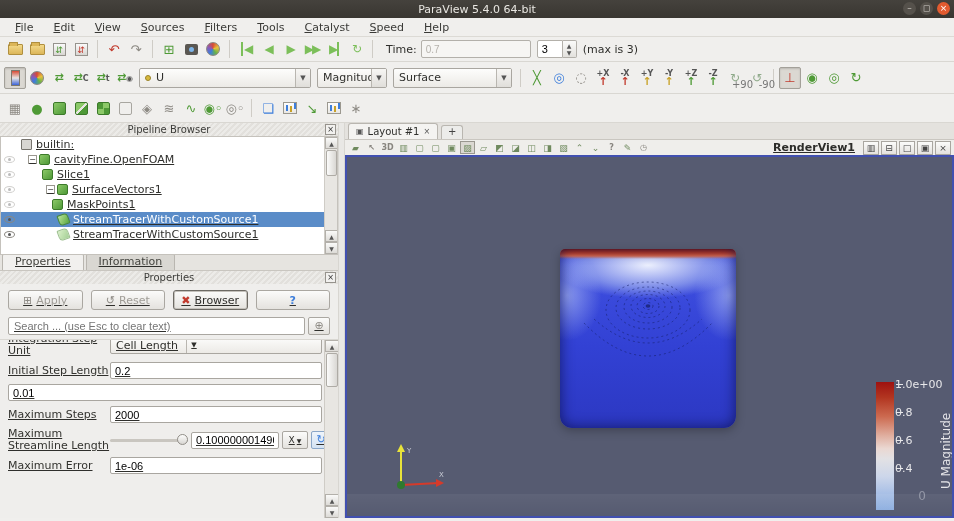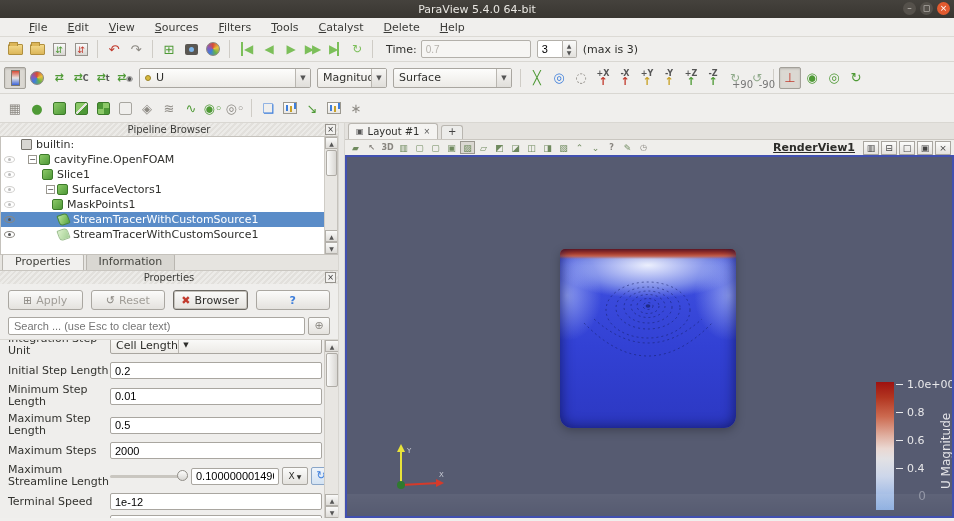--- a/index.html
+++ b/index.html
@@ -6,21 +6,21 @@
   html,body { width:954px; height:521px; overflow:hidden; }
   body { font-family:"DejaVu Sans","Liberation Sans",sans-serif; font-size:11px; background:#f0efed; color:#2f2f2c; position:relative; }
 
   
   .titlebar { height:18px; background:linear-gradient(#45423d,#393631); color:#e9e7e2; display:flex; align-items:center; justify-content:center; position:relative; font-size:11px; }
   .win-btns { position:absolute; right:4px; top:2px; display:flex; gap:4px; }
   .win-btn { width:13px; height:13px; border-radius:50%; background:#55514b; color:#cfccc6; font-size:9px; line-height:12px; text-align:center; }
   .win-btn.close { background:#e25b30; color:#fff; }
 
   
-  .menubar { height:19px; background:#f0efed; border-bottom:1px solid #dcdad5; display:flex; align-items:center; padding-left:20px; gap:2px; }
+  .menubar { height:19px; background:#f0efed; border-bottom:1px solid #dcdad5; display:flex; align-items:center; padding-left:6px; gap:2px; }
   .menu-item { padding:2px 9px; color:#3a3a37; }
   .menu-item::first-letter { text-decoration:underline; }
 
   
   .toolbar { background:#f0efed; border-bottom:1px solid #d9d7d2; display:flex; align-items:center; padding:0 4px; }
   .tb1 { height:25px; } .tb2 { height:32px; } .tb3 { height:29px; }
   .sep { width:1px; height:18px; background:#cfccc6; margin:0 5px; }
   .tb { min-width:22px; height:22px; display:flex; align-items:center; justify-content:center; border:1px solid transparent; border-radius:2px; font-size:13px; }
   .tb.pressed { background:#dbd8d2; border:1px solid #a3a099; box-shadow:inset 0 1px 2px rgba(0,0,0,.15); }
   .folder { width:15px; height:11px; background:linear-gradient(#f3d98a,#dcb659); border:1px solid #b08f3e; border-radius:1px; position:relative; }
@@ -56,21 +56,21 @@
   .max-note { margin-left:6px; }
 
   
   .combo { height:20px; background:linear-gradient(#fdfdfc,#eceae6); border:1px solid #a9a6a0; border-radius:2px; display:flex; align-items:center; padding-left:5px; margin:0 3px; }
   .combo .txt { flex:1; overflow:hidden; white-space:nowrap; }
   .combo .drop { width:15px; height:100%; border-left:1px solid #b9b6b0; display:flex; align-items:center; justify-content:center; font-size:7px; color:#555; background:linear-gradient(#f7f6f4,#e0deda); }
   .dot { width:6px; height:6px; border-radius:50%; background:#d8b93c; border:1px solid #9a832a; margin-right:5px; }
 
   
   .main { display:flex; height:395px; }
-  .left { width:338px; display:flex; flex-direction:column; background:#efeeec; }
+  .left { width:338px; display:flex; flex-direction:column; background:#efeeec;text-decoration:underline; }
   .splitter { width:7px; background:#e9e8e5; border-left:1px solid #d8d6d1; border-right:1px solid #d8d6d1; }
   .right { flex:1; display:flex; flex-direction:column; }
 
   .dock-header { height:13px; background:repeating-linear-gradient(135deg,#ecebe8 0 2px,#e2e0dc 2px 4px); display:flex; align-items:center; font-size:10px; position:relative; }
   .dock-header .cap { position:absolute; left:0; right:0; text-align:center; color:#3c3c39; }
   .dock-close { position:absolute; right:2px; top:1px; width:11px; height:11px; border:1px solid #96938d; background:#f2f1ef; font-size:8px; line-height:9px; text-align:center; color:#333; }
 
   
   .tree { height:119px; background:#fff; border:1px solid #c5c2bc; position:relative; overflow:hidden; }
   .tree-row { height:15px; display:flex; align-items:center; position:relative; padding-right:14px; }
@@ -102,21 +102,21 @@
   .search-row { display:flex; padding:3px 8px 4px; gap:3px; }
   .search-row input { flex:1; height:18px; border:1px solid #aaa7a1; border-radius:2px; padding:0 5px; font-size:11px; background:#fff; }
   .gear-btn { width:22px; height:18px; border:1px solid #aaa7a1; border-radius:2px; background:linear-gradient(#fbfbfa,#e4e2de); color:#8d8a84; font-size:11px; text-align:center; line-height:16px; }
 
   
   .fields { position:relative; flex:1; overflow:hidden; padding:0 16px 0 8px; border-top:1px solid #d9d7d2; }
   .frow { display:flex; align-items:center; margin-top:5px; }
   .frow .lbl { flex:0 0 102px; line-height:12px; color:#33332f; }
   .frow .ctl { flex:1; display:flex; align-items:center; gap:3px; }
   .finput { width:100%; height:17px; border:1px solid #a9a6a0; border-radius:2px; padding:0 4px; font-size:11px; background:#fff; }
-  .fcombo { flex:1; height:18px; background:linear-gradient(#fdfdfc,#eceae6); border:1px solid #a9a6a0; border-radius:2px; display:flex; align-items:center; padding-left:5px; }
+  .fcombo { flex:1; height:18px; background:linear-gradient(#fdfdfc,#eceae6); border:1px solid #a9a6a0; border-radius:2px; display:flex; align-items:center; padding-left:5px;gap:8px; }
   .slider { flex:0 0 78px; height:3px; background:#c9c6c0; border-radius:2px; position:relative; }
   .slider .hnd { position:absolute; right:0; top:-5px; width:11px; height:11px; border-radius:50%; background:linear-gradient(#fdfdfc,#d8d6d2); border:1px solid #918e88; }
   .xbtn { width:26px; height:18px; border:1px solid #a9a6a0; border-radius:2px; background:linear-gradient(#fbfbfa,#e4e2de); font-size:9px; display:flex; align-items:center; justify-content:center; gap:2px; }
   .refresh { width:20px; height:18px; border:1px solid #8aa6c8; border-radius:2px; background:linear-gradient(#eef4fb,#d3e2f2); color:#3d7edb; font-size:11px; text-align:center; line-height:16px; }
   .props-scroll { position:absolute; right:0; top:0; bottom:0; width:14px; background:#e8e6e2; border-left:1px solid #cfccc6; }
 
   
   .layout-tabs { height:17px; background:#e4e2de; border-bottom:1px solid #c9c6c0; display:flex; align-items:flex-end; padding-left:3px; }
   .ltab { height:16px; display:flex; align-items:center; gap:4px; padding:0 7px; background:#f4f3f1; border:1px solid #b9b6b0; border-bottom:none; border-radius:3px 3px 0 0; font-size:10px; }
   .ltab .g { font-size:8px; color:#555; }
@@ -144,21 +144,21 @@
   .cavity svg { position:absolute; inset:0; }
 
   
   .axes { position:absolute; left:40px; top:282px; }
 
   
   .colorbar { position:absolute; left:529px; top:223px; width:80px; color:#e8e8ea; }
   .cb-bar { position:absolute; left:0; top:2px; width:18px; height:128px;
     background:linear-gradient(180deg,#9e1210 0%,#b23520 12%,#cc6a50 27%,#e0afa0 42%,#ead8d2 52%,#e2e1e4 60%,#ccd6ea 74%,#a9c0e6 87%,#8fb0e0 100%); }
   .cb-tick { position:absolute; left:20px; width:7px; height:1px; background:#e8e8ea; }
-  .cb-lab { position:absolute; left:31px; font-size:11px; transform:translateY(-6px); white-space:nowrap; }
+  .cb-lab { position:absolute; left:19px; font-size:11px; transform:translateY(-6px); white-space:nowrap; }
   .cb-title { position:absolute; left:63px; top:-12px; height:165px; writing-mode:vertical-rl; transform:rotate(180deg); font-size:12px; text-align:center; color:#e4e4e8; }
   .watermark { position:absolute; right:26px; top:332px; color:#c9ccd6; opacity:.5; font-size:12px; }
 </style>
 </head>
 <body>
 
 <div class="titlebar">
   <span>ParaView 5.4.0 64-bit</span>
   <span class="win-btns">
     <span class="win-btn">–</span>
@@ -168,21 +168,21 @@
 </div>
 
 <div class="menubar">
   <span class="menu-item">File</span>
   <span class="menu-item">Edit</span>
   <span class="menu-item">View</span>
   <span class="menu-item">Sources</span>
   <span class="menu-item">Filters</span>
   <span class="menu-item">Tools</span>
   <span class="menu-item">Catalyst</span>
-  <span class="menu-item">Delete</span>
+  <span class="menu-item">Speed</span>
   <span class="menu-item">Help</span>
 </div>
 
 <div class="toolbar tb1">
   <span class="tb">
       <span class="folder"></span>
     </span>
   <span class="tb">
       <span class="folder"></span>
     </span>
@@ -487,29 +487,22 @@
           </span>
         </span>
       </div>
       <div class="frow">
         <span class="lbl">Initial Step Length</span>
         <span class="ctl">
             <input class="finput" value="0.2" style="">
           </span>
       </div>
       <div class="frow">
-        <span class="lbl">Minimum Step Length</span>
         <span class="ctl">
             <input class="finput" value="0.01" style="">
-          </span>
-      </div>
-      <div class="frow">
-        <span class="lbl">Maximum Step Length</span>
-        <span class="ctl">
-            <input class="finput" value="0.5" style="">
           </span>
       </div>
       <div class="frow">
         <span class="lbl">Maximum Steps</span>
         <span class="ctl">
             <input class="finput" value="2000" style="">
           </span>
       </div>
       <div class="frow">
         <span class="lbl">Maximum Streamline Length</span>
@@ -517,26 +510,20 @@
           <span class="slider">
               <span class="hnd"></span>
             </span>
           <input class="finput" style="width: 88px; flex: 0 0 88px;" value="0.100000001490116">
           <span class="xbtn">
               <span>X</span>
               <span style="font-size:6px">▼</span>
             </span>
           <span class="refresh"><span>↻</span></span>
         </span>
-      </div>
-      <div class="frow">
-        <span class="lbl">Terminal Speed</span>
-        <span class="ctl">
-            <input class="finput" value="1e-12" style="">
-          </span>
       </div>
       <div class="frow">
         <span class="lbl">Maximum Error</span>
         <span class="ctl">
             <input class="finput" value="1e-06" style="">
           </span>
       </div>
 
       <div class="props-scroll">
         <div class="vs-btn" style="width:14px">▲</div>

